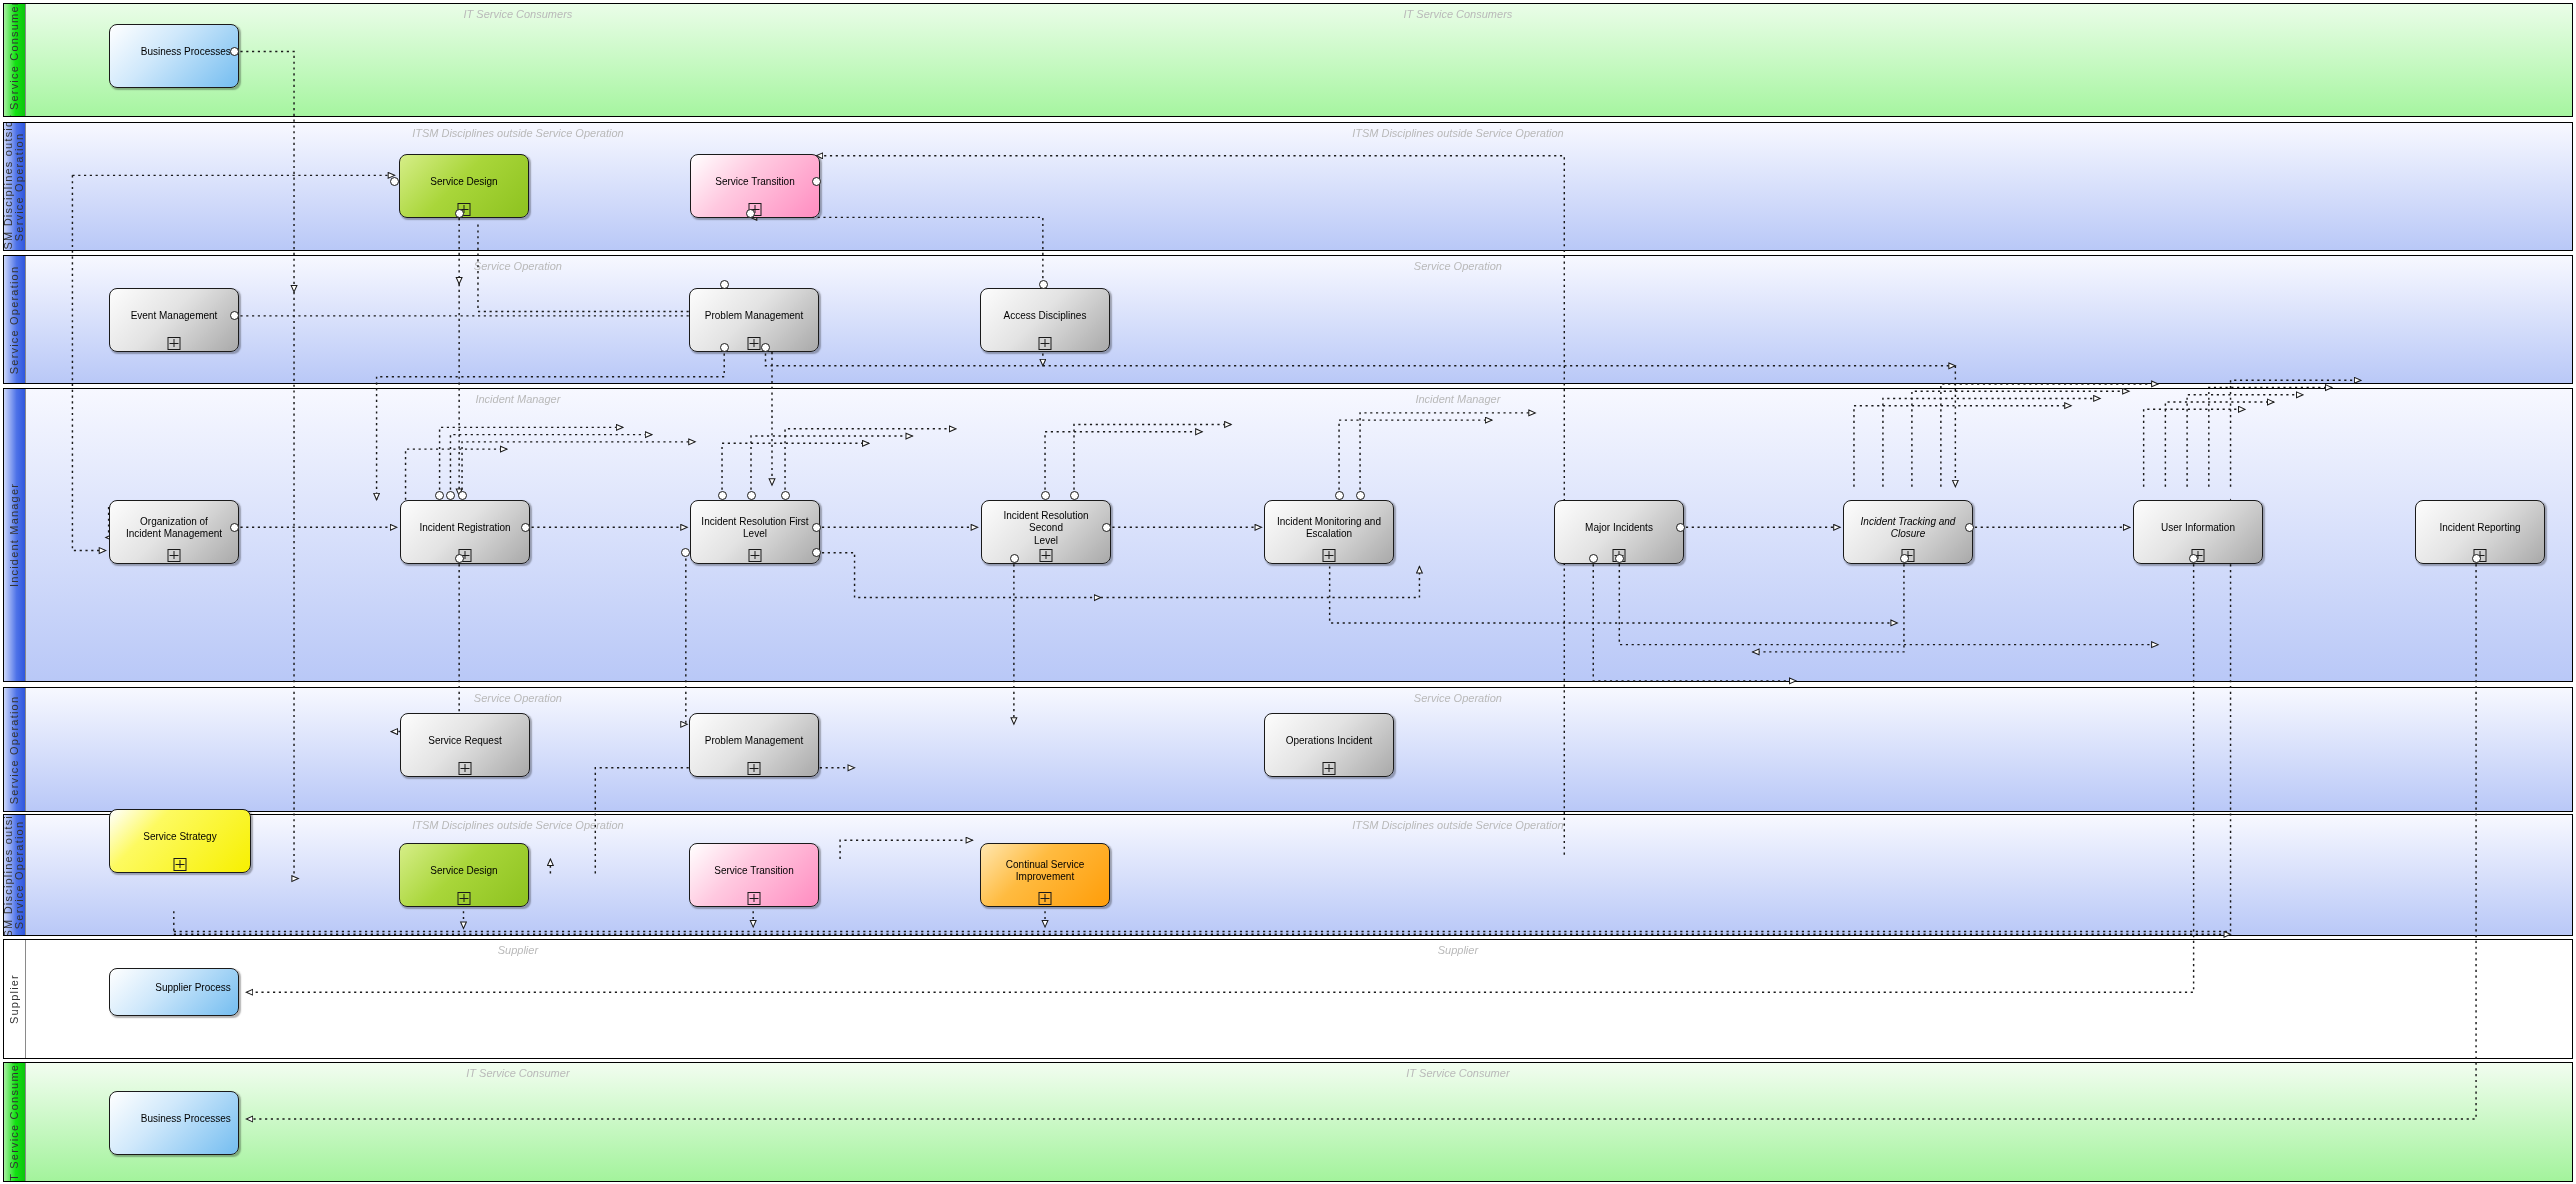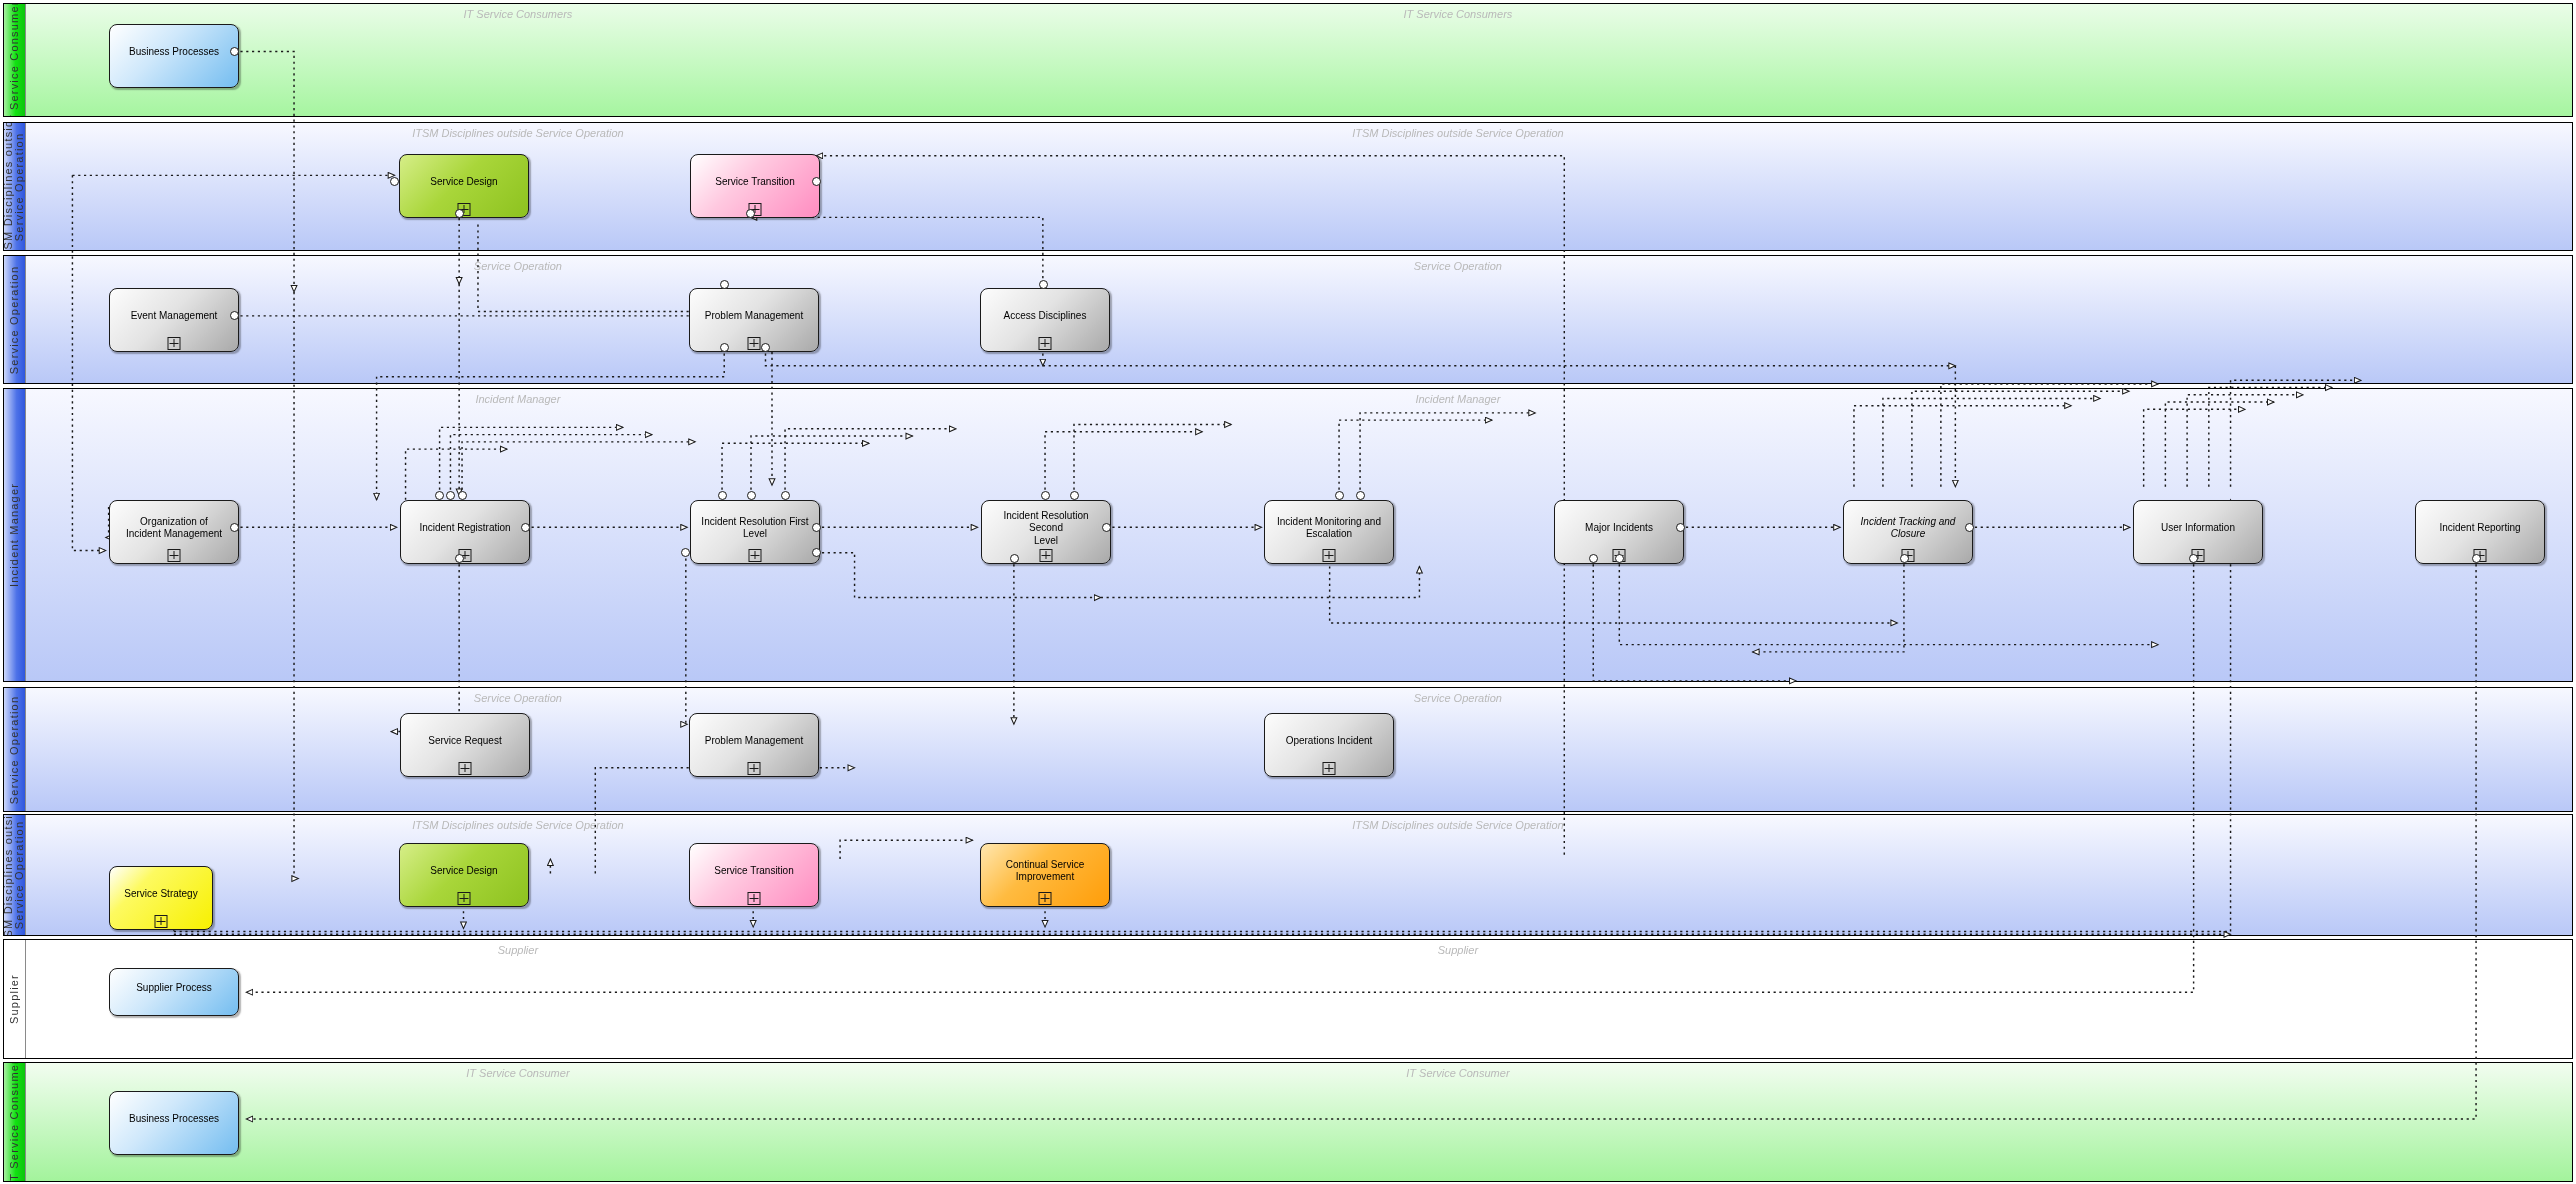--- a/index.html
+++ b/index.html
@@ -87,21 +87,21 @@
     align-items: center;
     justify-content: center;
     text-align: center;
     font-size: 10px;
     color: #000000;
     line-height: 1.25;
     padding: 2.9px 7.2px 10px 7.2px;
     box-shadow: 1.4px 1.4px 1.4px rgba(0,0,0,0.30);
   }
   .t-grey   { background: linear-gradient(135deg, #fdfdfd 0%, #e3e3e3 45%, #a9a9a9 100%); }
-  .t-blue   { background: linear-gradient(135deg, #ffffff 0%, #cfe8fb 40%, #74bdf0 100%); }
+  .t-blue   { background: linear-gradient(135deg, #ffffff 0%, #cfe8fb 40%, #74bdf0 100%); justify-content: flex-end; }
   .t-green  { background: linear-gradient(135deg, #d6ee88 0%, #a9d63a 45%, #8dc21f 100%); }
   .t-pink   { background: linear-gradient(135deg, #ffffff 0%, #ffc9e0 40%, #ff8cc0 100%); }
   .t-yellow { background: linear-gradient(135deg, #ffffff 0%, #fdfa60 30%, #f7f000 100%); }
   .t-orange { background: linear-gradient(135deg, #ffe7b0 0%, #ffbb40 40%, #ff9d09 100%); }
 
   .task-label { display: block; }
 
   
   .marker-plus {
     position: absolute;
@@ -365,21 +365,21 @@
         <span class="marker-plus"></span>
       </div>
       <div class="task t-grey" style="left: 689px; top: 713px; width: 130px; height: 64px;">
         <span class="task-label">Problem Management</span>
         <span class="marker-plus"></span>
       </div>
       <div class="task t-grey" style="left: 1264px; top: 713px; width: 130px; height: 64px;">
         <span class="task-label">Operations Incident</span>
         <span class="marker-plus"></span>
       </div>
-      <div class="task t-yellow" style="left: 109px; top: 866px; width: 104px; height: 64px;">
+      <div class="task t-yellow" style="left: 109px; top: 809px; width: 142px; height: 64px;">
         <span class="task-label">Service Strategy</span>
         <span class="marker-plus"></span>
       </div>
       <div class="task t-green" style="left: 399px; top: 843px; width: 130px; height: 64px;">
         <span class="task-label">Service Design</span>
         <span class="marker-plus"></span>
       </div>
       <div class="task t-pink" style="left: 689px; top: 843px; width: 130px; height: 64px;">
         <span class="task-label">Service Transition</span>
         <span class="marker-plus"></span>

